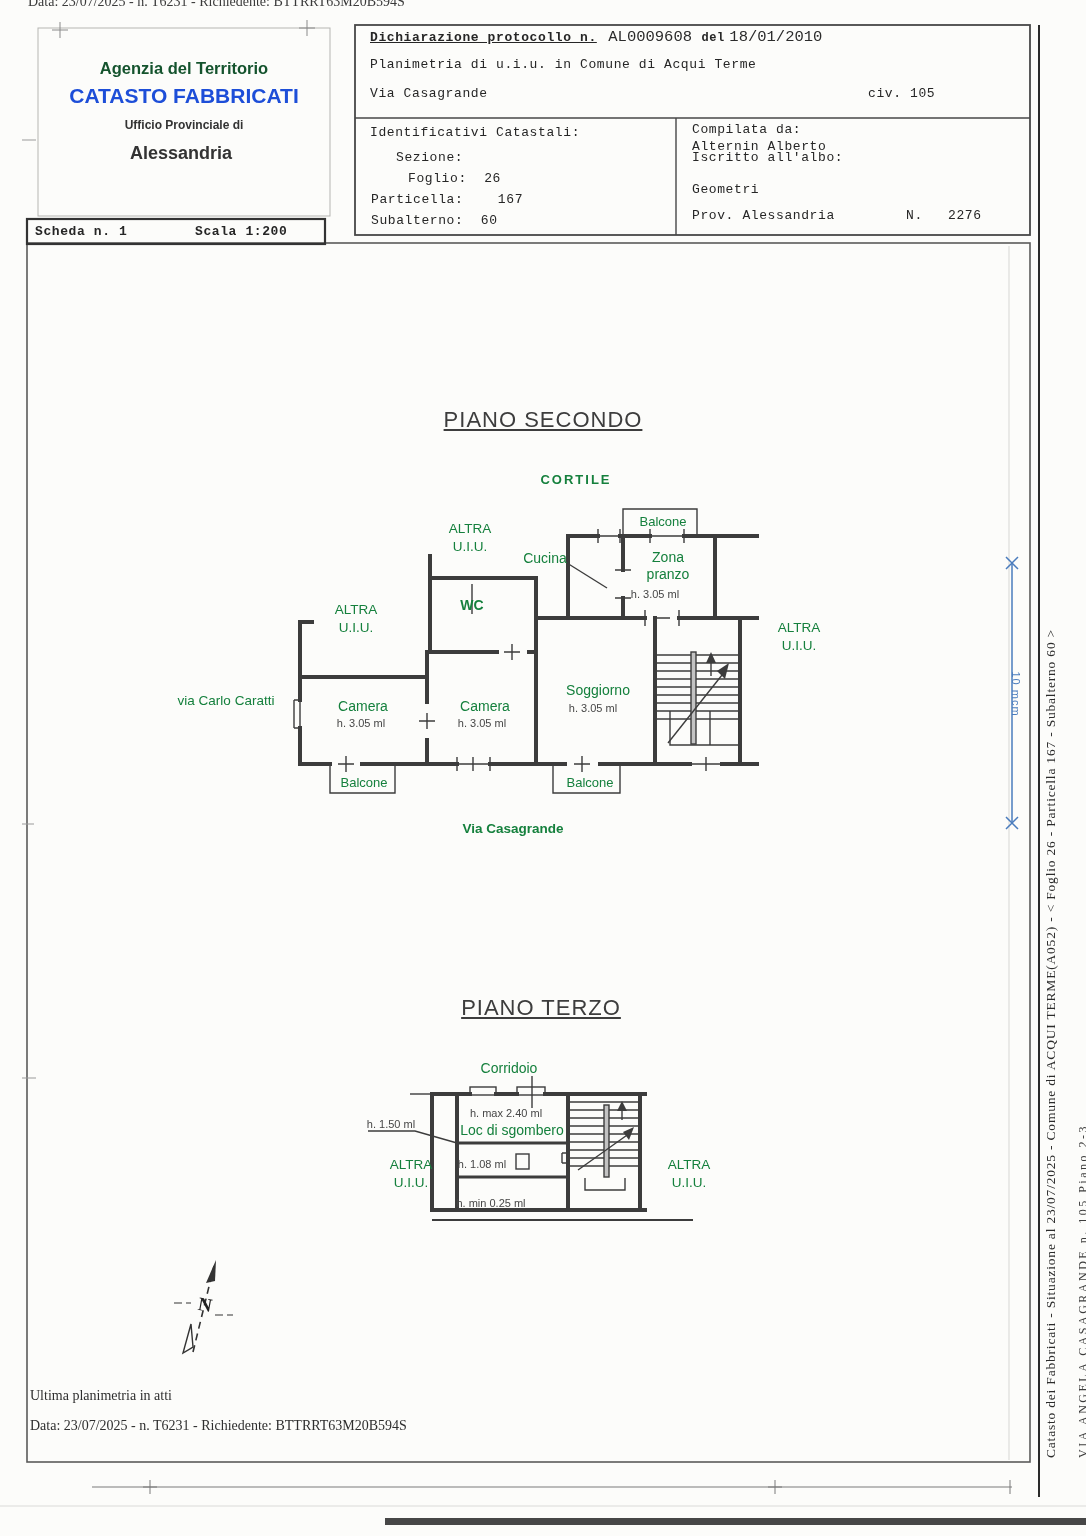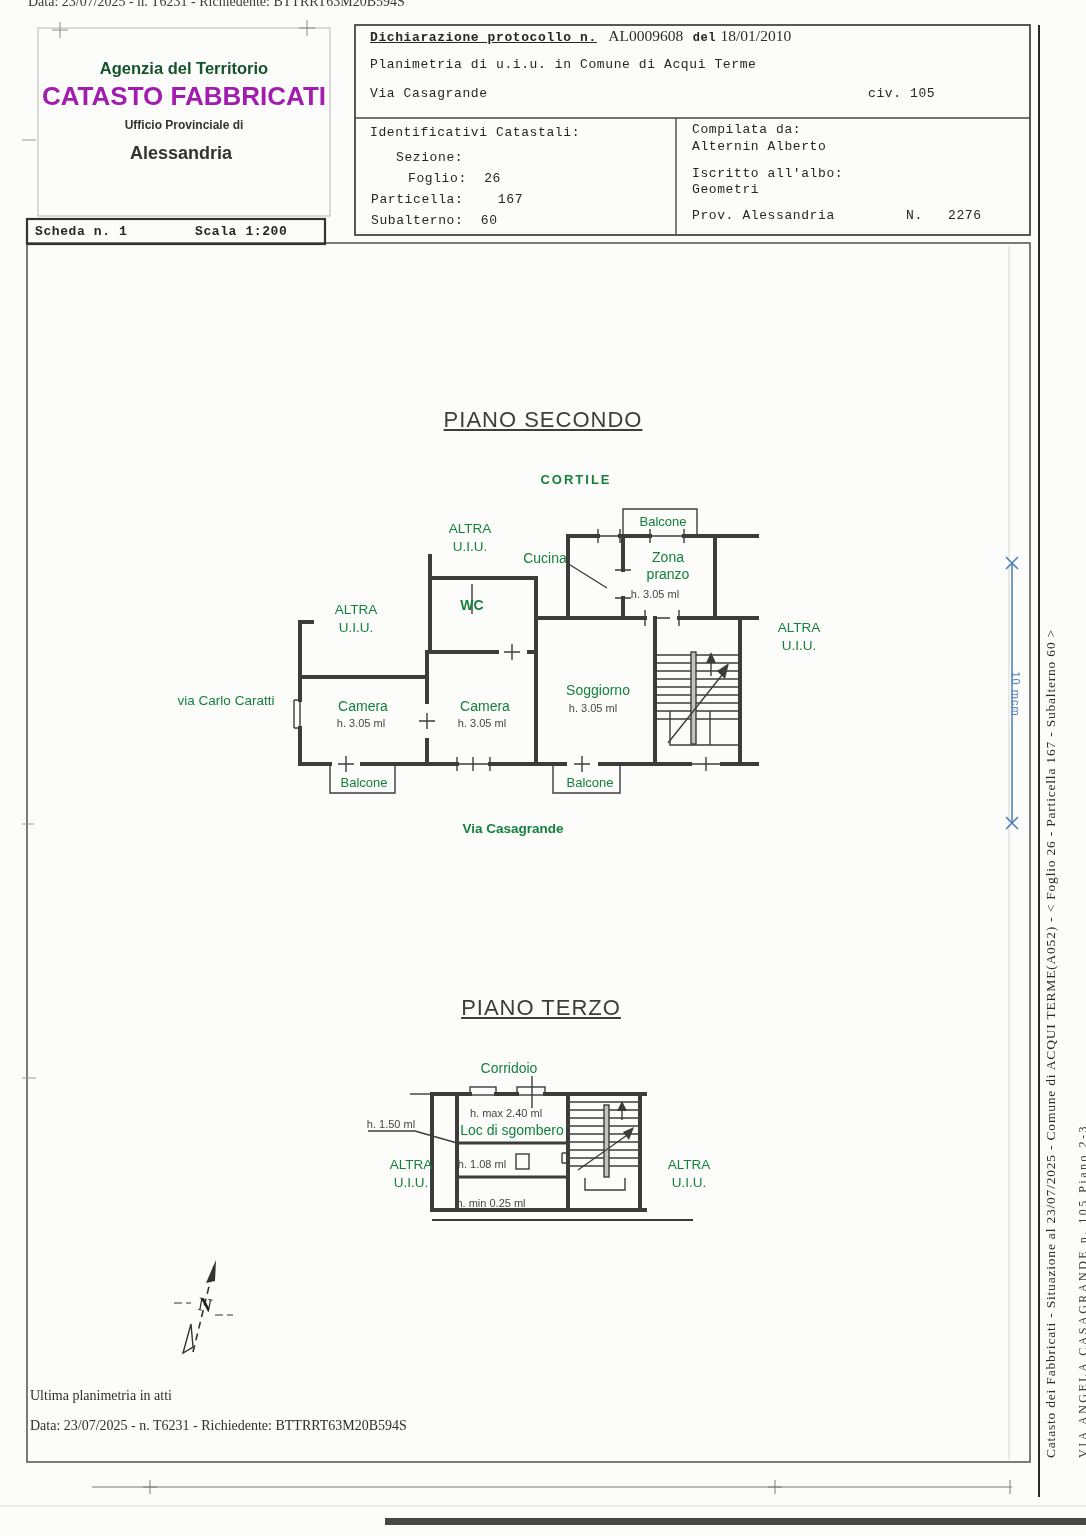--- a/index.html
+++ b/index.html
@@ -3,21 +3,21 @@
 <meta charset="utf-8">
 <style>
   html,body{margin:0;padding:0;background:#e9e9e7;}
   #page{position:relative;width:1086px;height:1536px;background:#fcfcfa;overflow:hidden;
         font-family:"Liberation Sans",sans-serif;color:#383838;}
   .abs{position:absolute;white-space:nowrap;}
   .lbl{position:absolute;white-space:nowrap;transform:translate(-50%,-50%);
        font-family:"Liberation Sans",sans-serif;color:#15803d;font-size:13.5px;text-align:center;}
   .mono{font-family:"Liberation Mono",monospace;font-size:13px;letter-spacing:.6px;color:#262626;}
   .mono.u{text-decoration:underline;margin-top:11px;}
-  .serifv{font-family:Liberation Serif, serif;font-size:15.5px;color:#2b2b2b;}
+  .serifv{font-family:Liberation Mono, monospace;font-size:15.5px;color:#2b2b2b;}
   .serif{font-family:"Liberation Serif",serif;color:#2e2e2e;font-size:14px;}
   .t11{font-size:11px;color:#464646;}
   .b{font-weight:700;}
   svg{position:absolute;left:0;top:0;}
   .vert{position:absolute;transform-origin:top left;transform:rotate(-90deg);
         font-family:"Liberation Serif",serif;white-space:nowrap;}
 </style>
 </head>
 <body>
 
@@ -131,21 +131,21 @@
     <g stroke="#4a7cbd" fill="none" stroke-width="1.5">
       <path d="M1012,563 V823"></path>
       <path d="M1006,557 L1018,569 M1018,557 L1006,569"></path>
       <path d="M1006,817 L1018,829 M1018,817 L1006,829"></path>
     </g>
   </svg>
 
   <div class="abs serif" style="left:28px;top:-6px;font-size:14px;color:#3a3a3a">Data: 23/07/2025 - n. T6231 - Richiedente: BTTRRT63M20B594S</div>
 
   <div class="lbl b" style="left:184px;top:68px;font-size:16.5px;color:#14532d">Agenzia del Territorio</div>
-  <div class="lbl b" style="left:184px;top:96px;font-size:26px;color:#a21caf">CATASTO FABBRICATI</div>
+  <div class="lbl b" style="left:184px;top:96px;font-size:21px;color:#1d4ed8">CATASTO FABBRICATI</div>
   <div class="lbl b" style="left:184px;top:125px;font-size:12px;color:#333">Ufficio Provinciale di</div>
   <div class="lbl b" style="left:181px;top:153px;font-size:18px;color:#333">Alessandria</div>
 
   <div class="abs mono b" style="left:35px;top:224px">Scheda n. 1</div>
   <div class="abs mono b" style="left:195px;top:224px">Scala 1:200</div>
 
   <div class="abs" style="left:370px;top:27px">
     <span class="mono u b">Dichiarazione protocollo n.</span>
     <span class="serifv" style="margin-left:7px">AL0009608</span>
     <span class="mono b" style="margin-left:5px;font-size:12px">del</span>
@@ -168,21 +168,21 @@
     <span>Particella:</span>
     <span style="margin-left:26px">167</span>
   </div>
   <div class="abs mono" style="left:371px;top:213px">
     <span>Subalterno:</span>
     <span style="margin-left:9px">60</span>
   </div>
 
   <div class="abs mono" style="left:692px;top:122px">Compilata da:</div>
   <div class="abs mono" style="left:692px;top:139px">Alternin Alberto</div>
-  <div class="abs mono" style="left:692px;top:166px">Iscritto all'albo:</div>
+  <div class="abs mono" style="left:692px;top:150px">Iscritto all'albo:</div>
   <div class="abs mono" style="left:692px;top:182px">Geometri</div>
   <div class="abs mono" style="left:692px;top:208px">Prov. Alessandria</div>
   <div class="abs mono" style="left:906px;top:208px">N.</div>
   <div class="abs mono" style="left:948px;top:208px">2276</div>
 
   <div class="lbl" style="left:543px;top:420px;font-size:22px;letter-spacing:1px;text-decoration:underline;color:#3d3d3d">PIANO SECONDO</div>
   <div class="lbl" style="left:576px;top:479px;font-size:13px;letter-spacing:2px;font-weight:600">CORTILE</div>
 
   <div class="lbl" style="left:470px;top:528px">ALTRA</div>
   <div class="lbl" style="left:470px;top:546px">U.I.U.</div>

